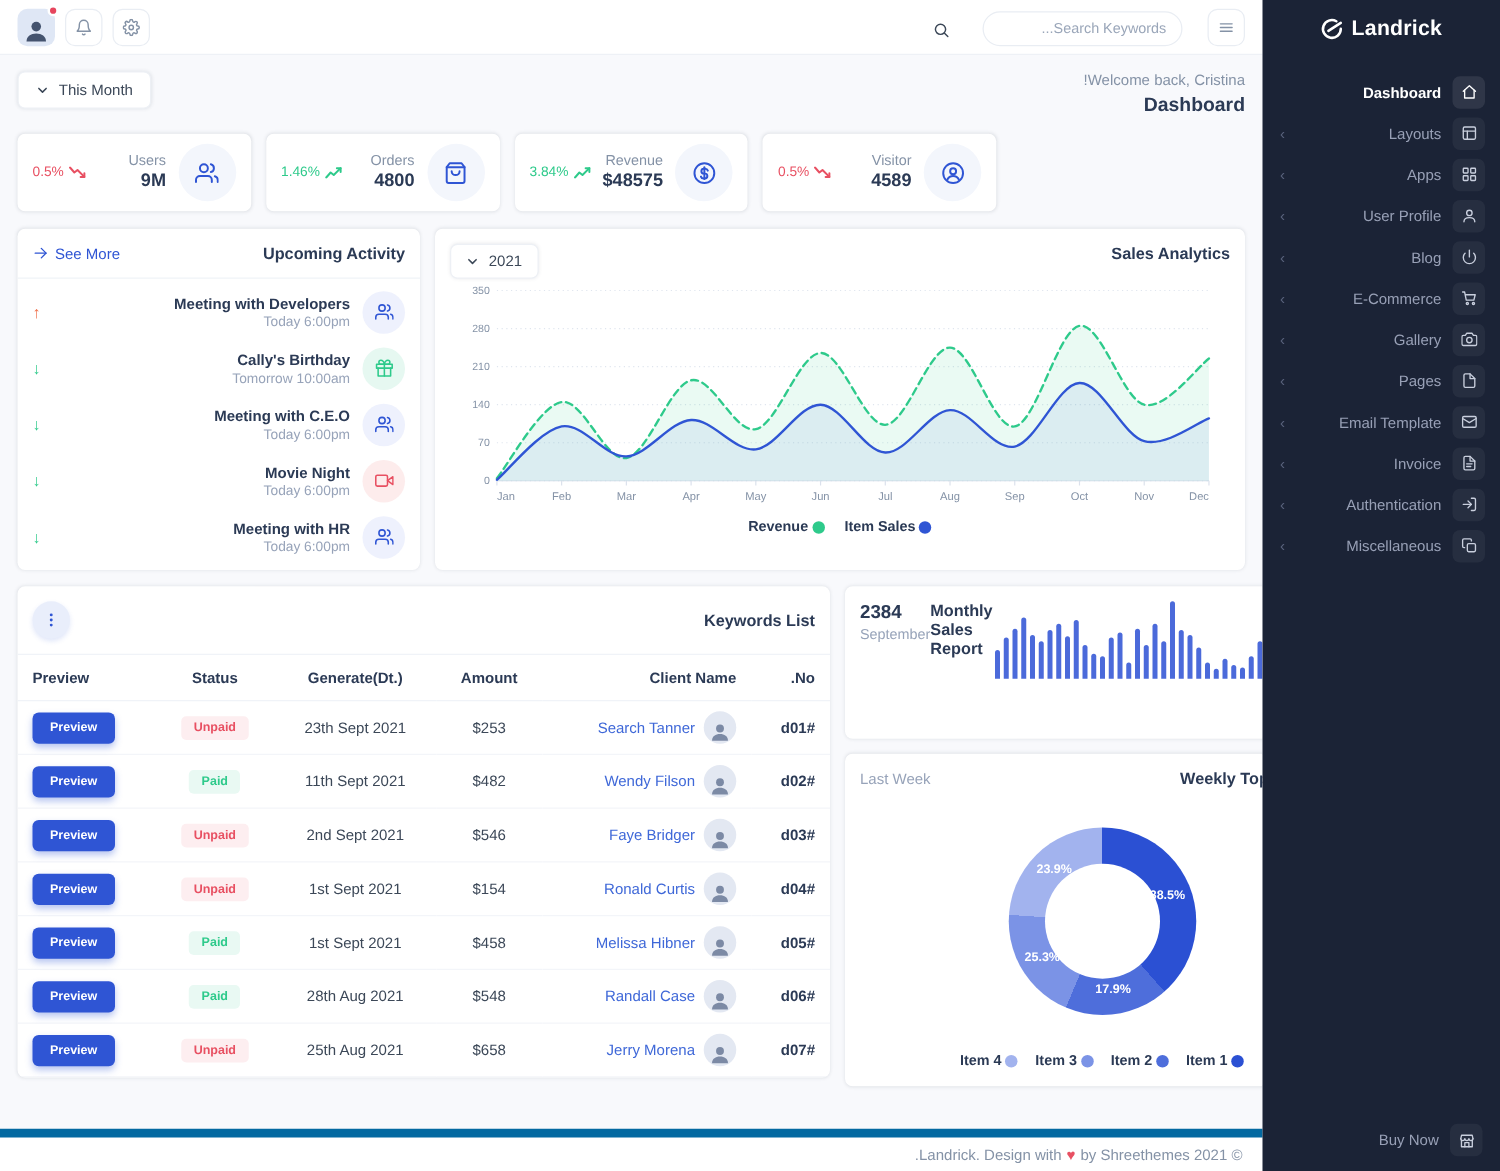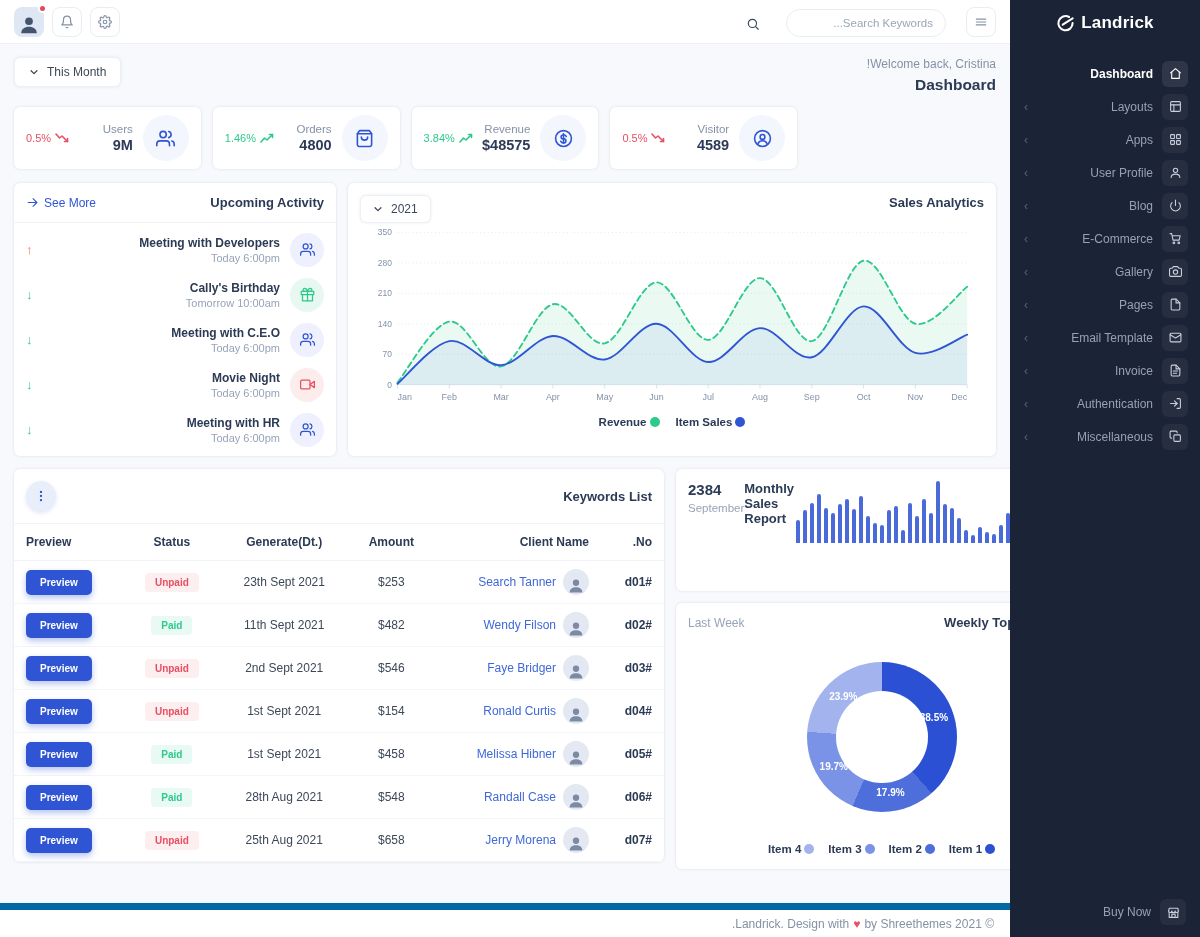--- a/index.html
+++ b/index.html
@@ -667,21 +667,21 @@
           <section class="card weekly-card">
             <div class="weekly-head">
               <span class="lastweek">Last Week</span>
               <h2 class="panel-title">Weekly Top Products</h2>
             </div>
             <div class="donut-area">
               <div class="donut" id="donut" style="background: conic-gradient(rgb(43, 80, 211) 0%, rgb(43, 80, 211) 38.5%, rgb(78, 110, 219) 38.5%, rgb(78, 110, 219) 56.4%, rgb(123, 147, 230) 56.4%, rgb(123, 147, 230) 76.1%, rgb(162, 179, 238) 76.1%, rgb(162, 179, 238) 100%);">
                 <div class="hole"></div>
               <span class="dlabel" style="left: 127.385px; top: 55.2054px;">38.5%</span>
                   <span class="dlabel" style="left: 83.934px; top: 130.283px;">17.9%</span>
-                  <span class="dlabel" style="left: 27.2522px; top: 104.26px;">19.7%</span>
+                  <span class="dlabel" style="left: 27.2522px; top: 104.26px;">25.3%</span>
                   <span class="dlabel" style="left: 36.7938px; top: 34.0575px;">23.9%</span>
                 </div>
             </div>
             <div class="donut-legend" id="donut-legend">
                 <span class="lg-item">
                   <span>Item 4</span>
                   <span class="lg-dot" style="background:#a2b3ee"></span>
                 </span>
                 <span class="lg-item">
                   <span>Item 3</span>

